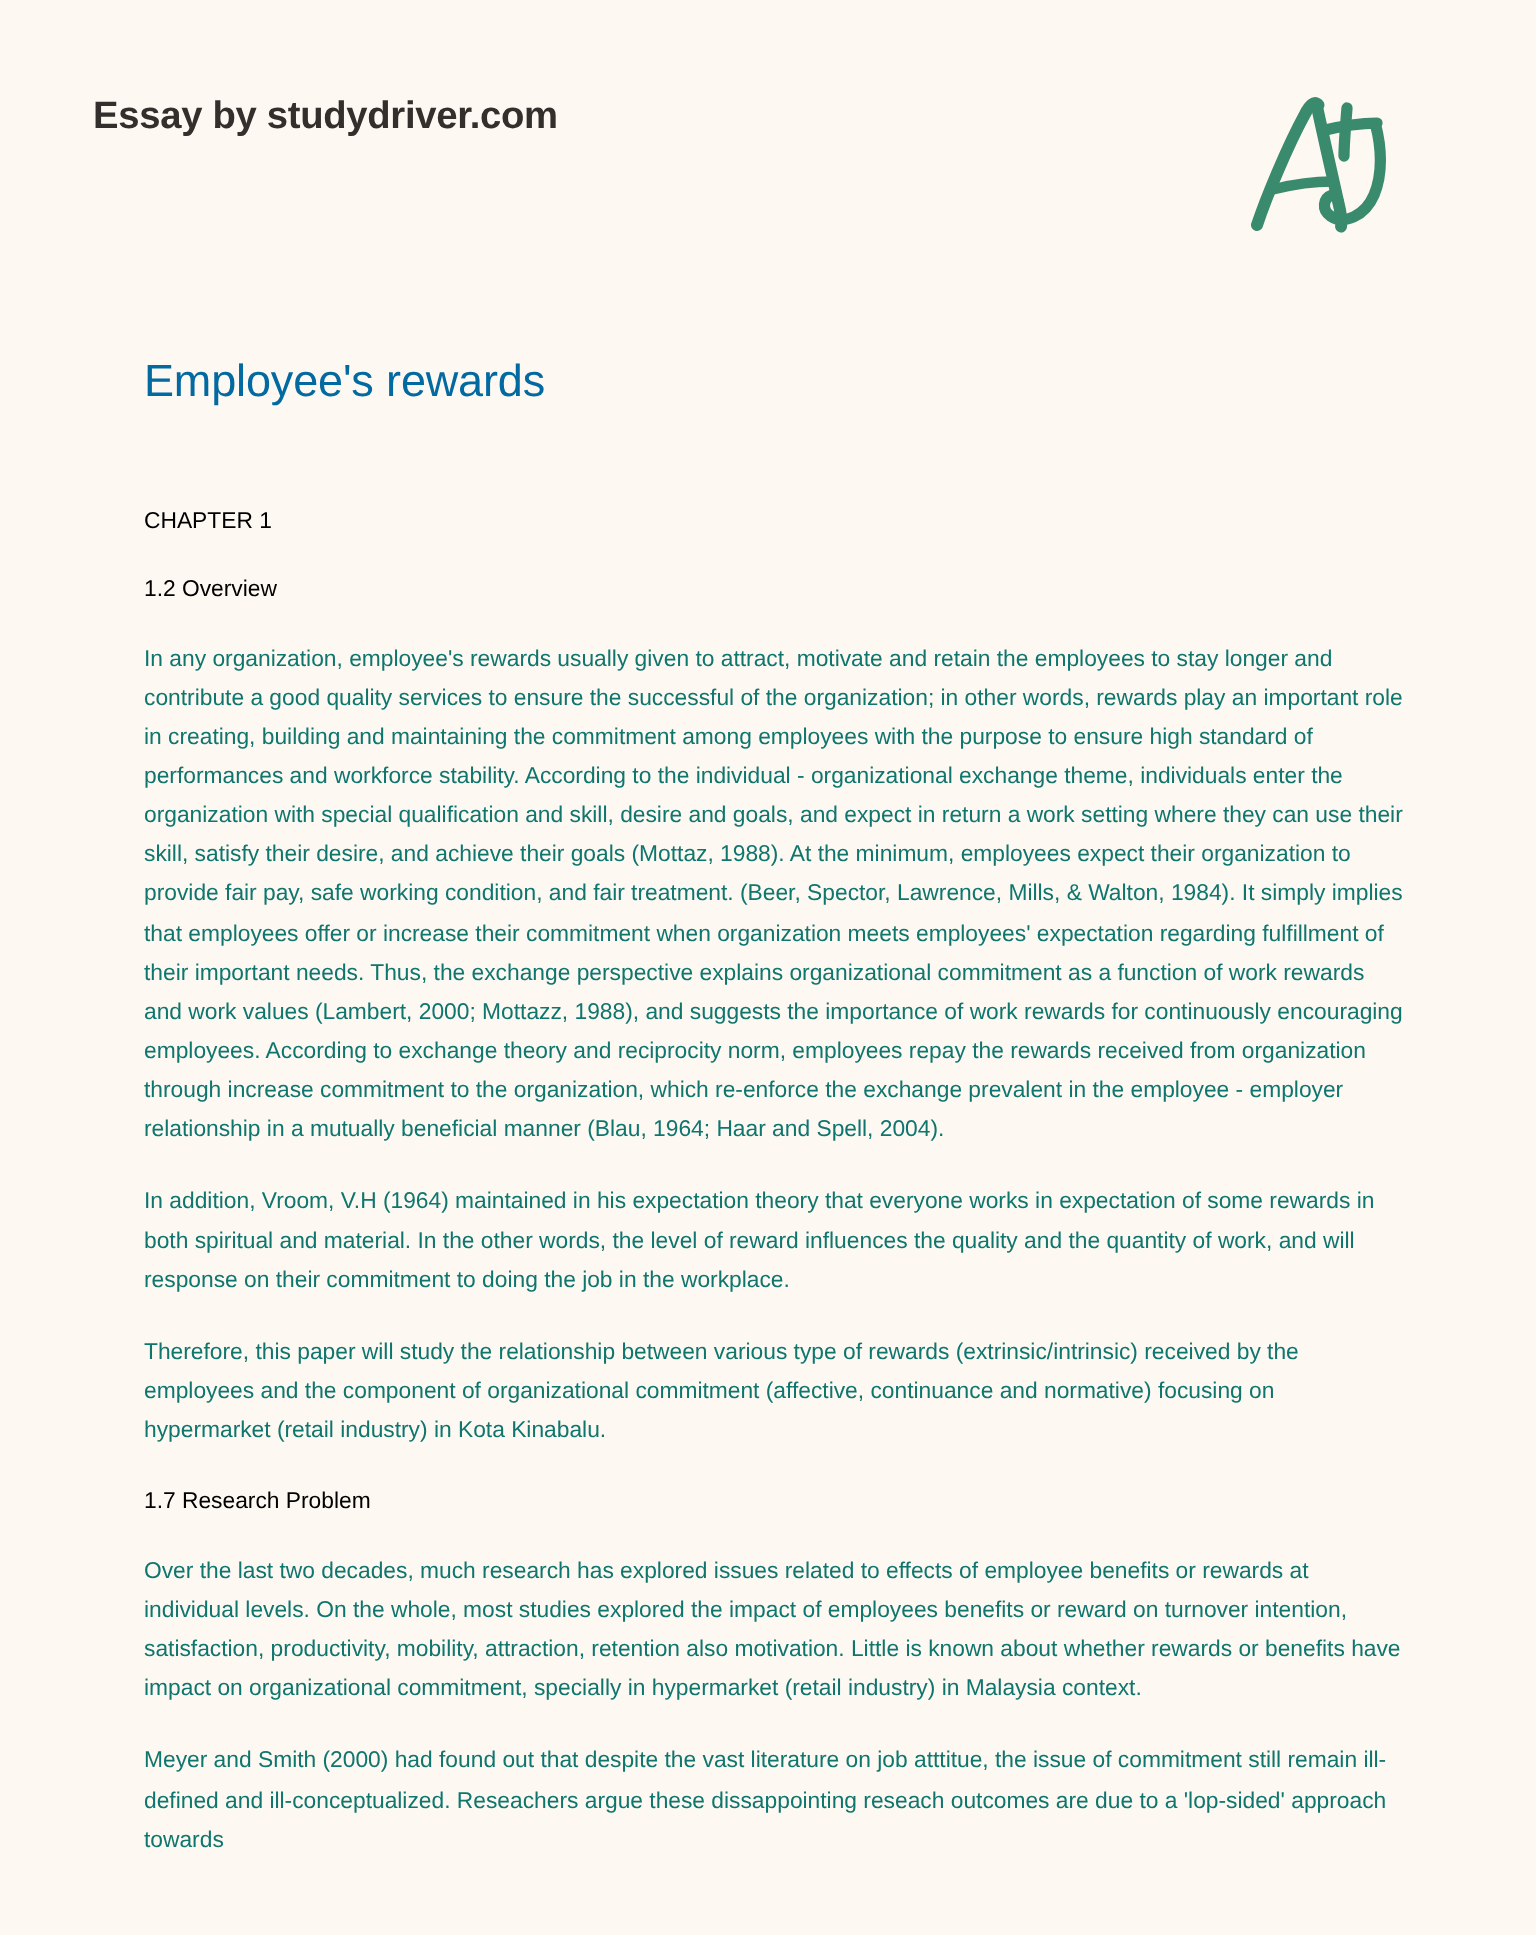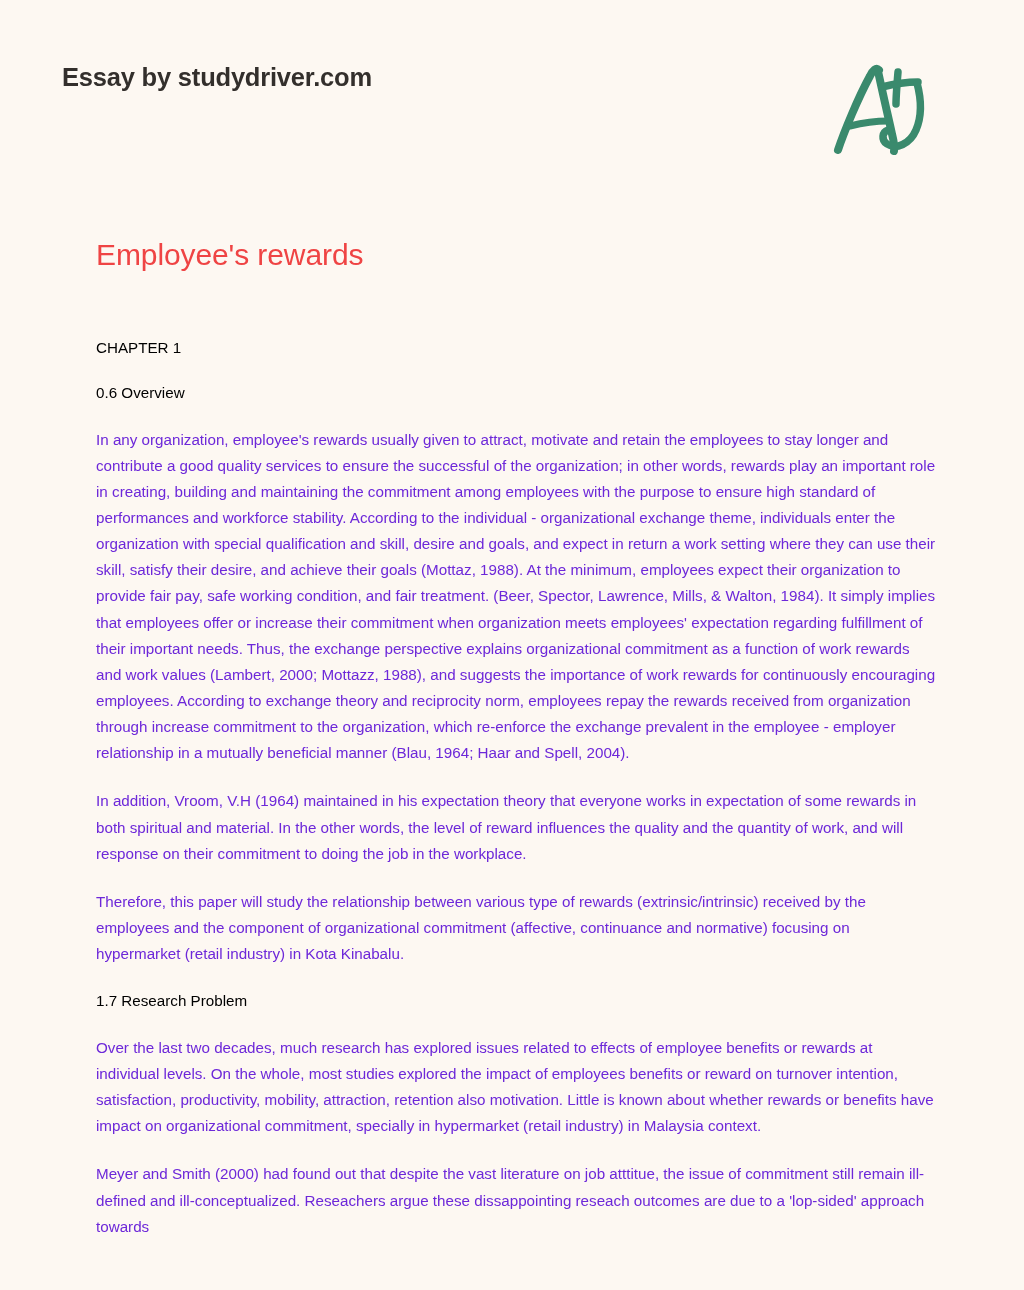--- a/index.html
+++ b/index.html
@@ -77,34 +77,34 @@
   }
   .doc-inner {
     margin: 0 auto;
     width: 840px;
     padding-left: 8px;
     box-sizing: content-box;
   }
   .doc-title {
     font-size: 30px;
     font-weight: 400;
-    color: #ef4444;
+    color: #0369a1;
     line-height: 1.25;
     margin: 0 0 62px 0;
     letter-spacing: -0.1px;
   }
   .section-line {
     font-size: 15.2px;
     color: #000000;
     line-height: 1.55;
     margin: 0 0 22px 0;
   }
   .para {
     font-size: 15.2px;
-    color: #6d28d9;
+    color: #0f766e;
     line-height: 1.72;
     margin: 0 0 22px 0;
     text-align: left;
   }
   .para.last {
     margin-bottom: 0;
   }
 </style>
 </head>
 <body>
@@ -140,21 +140,21 @@
   </div>
 
   <div class="doc">
     <div class="doc-inner">
 
       <h1 class="doc-title">Employee's rewards</h1>
 
       <p class="section-line">CHAPTER 1</p>
 
 
-      <p class="section-line">0.6 Overview</p>
+      <p class="section-line">1.2 Overview</p>
 
       <p class="para">In any organization, employee's rewards usually given to attract, motivate and retain the employees to stay longer and contribute a good quality services to ensure the successful of the organization; in other words, rewards play an important role in creating, building and maintaining the commitment among employees with the purpose to ensure high standard of performances and workforce stability. According to the individual - organizational exchange theme, individuals enter the organization with special qualification and skill, desire and goals, and expect in return a work setting where they can use their skill, satisfy their desire, and achieve their goals (Mottaz, 1988). At the minimum, employees expect their organization to provide fair pay, safe working condition, and fair treatment. (Beer, Spector, Lawrence, Mills, &amp; Walton, 1984). It simply implies that employees offer or increase their commitment when organization meets employees' expectation regarding fulfillment of their important needs. Thus, the exchange perspective explains organizational commitment as a function of work rewards and work values (Lambert, 2000; Mottazz, 1988), and suggests the importance of work rewards for continuously encouraging employees. According to exchange theory and reciprocity norm, employees repay the rewards received from organization through increase commitment to the organization, which re-enforce the exchange prevalent in the employee - employer relationship in a mutually beneficial manner (Blau, 1964; Haar and Spell, 2004).</p>
 
       <p class="para">In addition, Vroom, V.H (1964) maintained in his expectation theory that everyone works in expectation of some rewards in both spiritual and material. In the other words, the level of reward influences the quality and the quantity of work, and will response on their commitment to doing the job in the workplace.</p>
 
       <p class="para">Therefore, this paper will study the relationship between various type of rewards (extrinsic/intrinsic) received by the employees and the component of organizational commitment (affective, continuance and normative) focusing on hypermarket (retail industry) in Kota Kinabalu.</p>
 
       <p class="section-line">1.7 Research Problem</p>
 
       <p class="para">Over the last two decades, much research has explored issues related to effects of employee benefits or rewards at individual levels. On the whole, most studies explored the impact of employees benefits or reward on turnover intention, satisfaction, productivity, mobility, attraction, retention also motivation. Little is known about whether rewards or benefits have impact on organizational commitment, specially in hypermarket (retail industry) in Malaysia context.</p>

